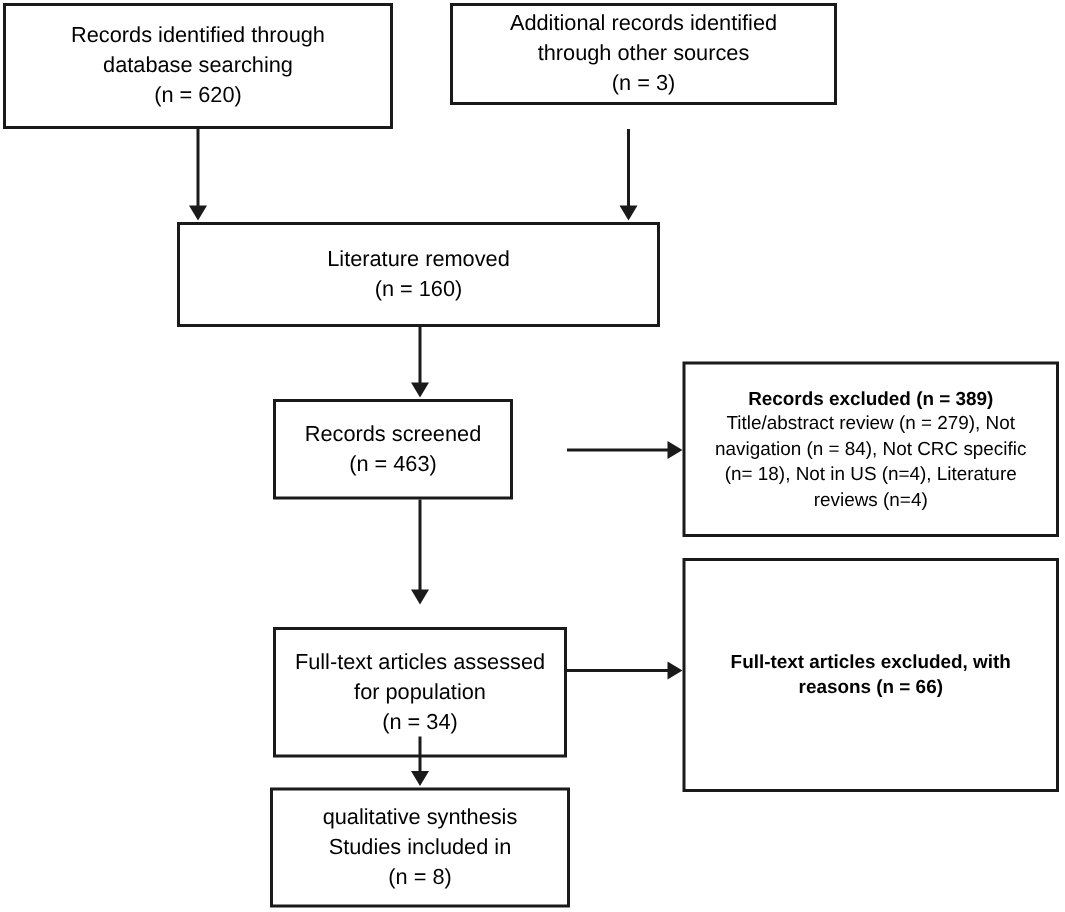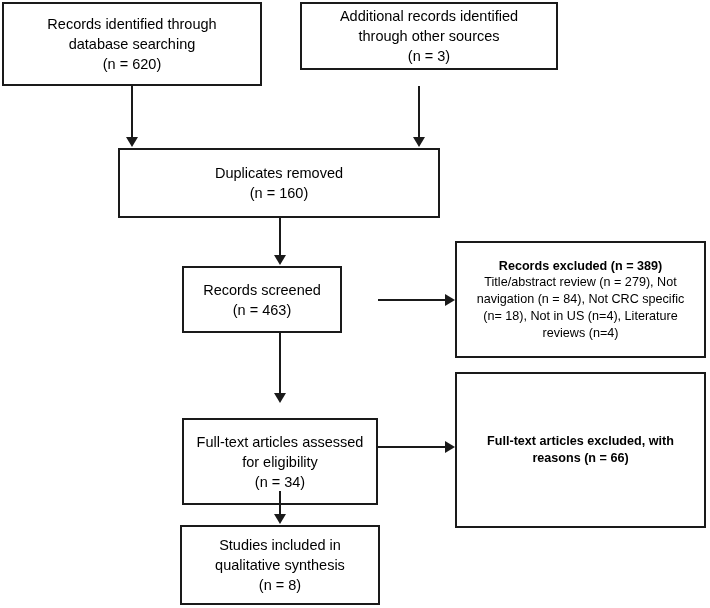--- a/index.html
+++ b/index.html
@@ -124,48 +124,48 @@
     <span class="line">(n = 620)</span>
   </div>
 
   <div class="box box-main" id="box-other-src">
     <span class="line">Additional records identified</span>
     <span class="line">through other sources</span>
     <span class="line">(n = 3)</span>
   </div>
 
   <div class="box box-main" id="box-duplicates">
-    <span class="line">Duplicates removed</span>
+    <span class="line">Literature removed</span>
     <span class="line">(n = 160)</span>
   </div>
 
   <div class="box box-main" id="box-screened">
     <span class="line">Records screened</span>
     <span class="line">(n = 463)</span>
   </div>
 
   <div class="box box-excl" id="box-records-excluded">
     <span class="heading">Records excluded (n = 389)</span>
     <span class="detail">Title/abstract review (n = 279), Not navigation (n = 84), Not CRC specific (n= 18), Not in US (n=4), Literature reviews (n=4)</span>
   </div>
 
   <div class="box box-main" id="box-fulltext">
     <span class="line">Full-text articles assessed</span>
-    <span class="line">for eligibility</span>
+    <span class="line">for population</span>
     <span class="line">(n = 34)</span>
   </div>
 
   <div class="box box-excl" id="box-fulltext-excluded">
     <span class="heading">Full-text articles excluded, with</span>
     <span class="heading">reasons (n = 66)</span>
   </div>
 
   <div class="box box-main" id="box-included">
+    <span class="line">qualitative synthesis</span>
     <span class="line">Studies included in</span>
-    <span class="line">qualitative synthesis</span>
     <span class="line">(n = 8)</span>
   </div>
 
   <div class="vline" id="vline-1"></div>
   <div class="arrow-down" id="arrow-1"></div>
 
   <div class="vline" id="vline-2"></div>
   <div class="arrow-down" id="arrow-2"></div>
 
   <div class="vline" id="vline-3"></div>

